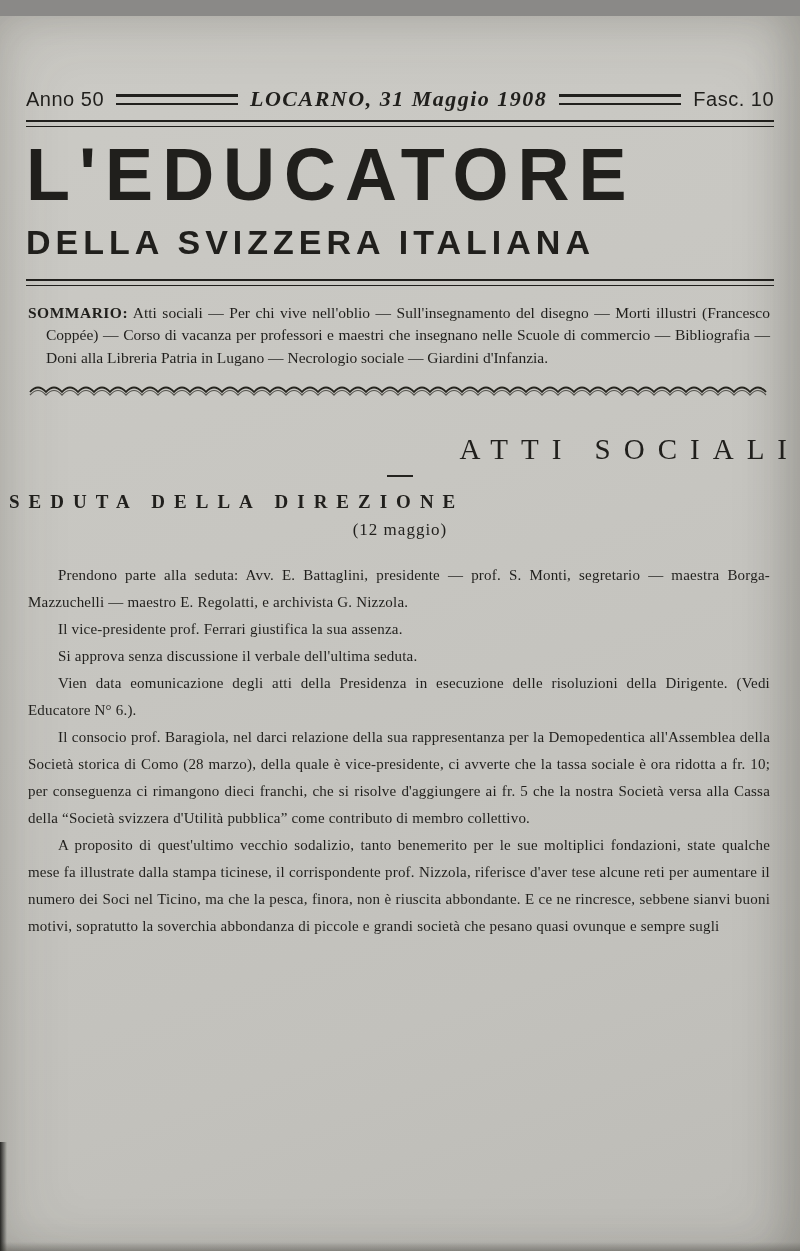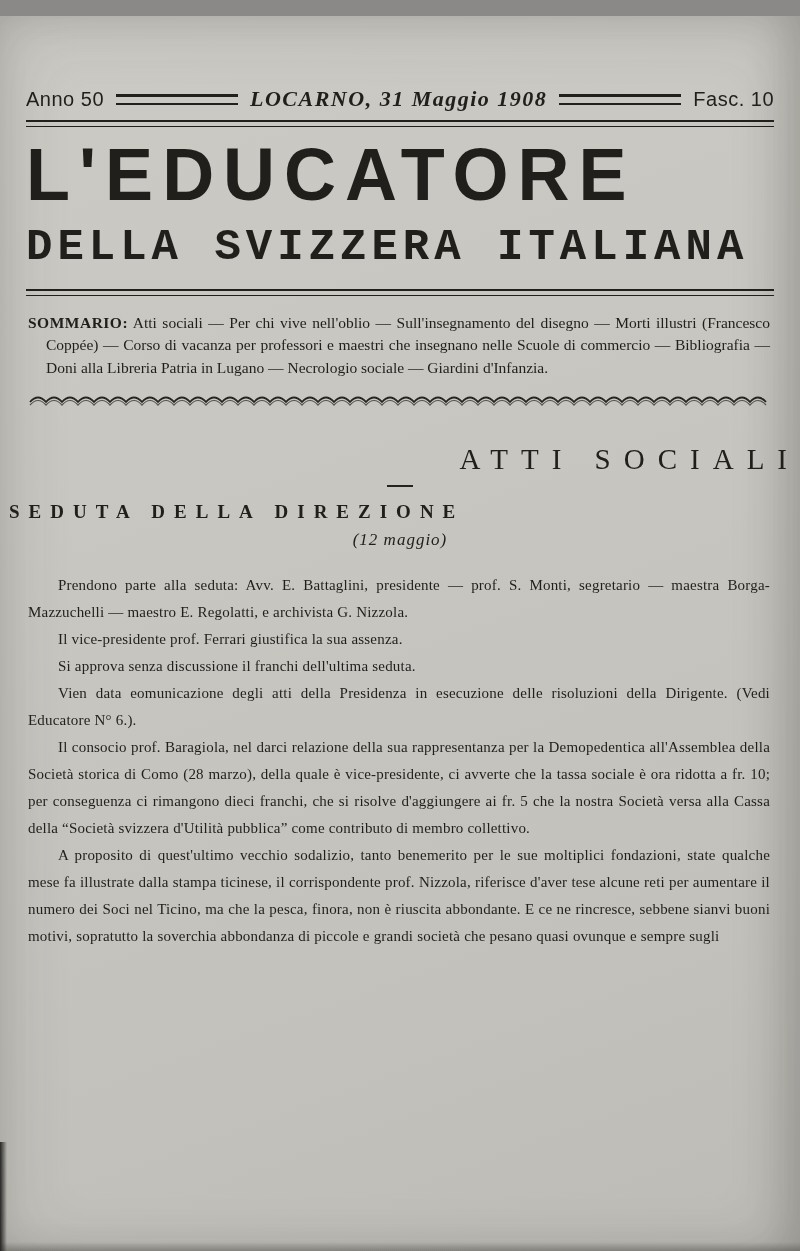--- a/index.html
+++ b/index.html
@@ -38,22 +38,22 @@
   }
   
   .masthead{margin:10px 26px 0 26px;}
   .masthead-line1{
     font-family:"Liberation Sans", sans-serif;
     font-weight:bold;font-size:72px;line-height:1.0;
     letter-spacing:9px;transform:scaleY(1.04);transform-origin:left top;
     white-space:nowrap;
   }
   .masthead-line2{
-    font-family:Liberation Mono, monospace;
-    font-weight:bold;font-size:44px;line-height:1.0;
+    font-family:Liberation Sans, sans-serif;
+    font-weight:bold;font-size:34px;line-height:1.0;
     letter-spacing:5px;margin-top:16px;white-space:nowrap;
   }
   .masthead-rule{margin-top:20px;}
   
   .sommario{
     margin:16px 30px 0 28px;
     font-size:15.5px;line-height:1.45;
     text-align:justify;
     padding-left:18px;text-indent:-18px;
   }
@@ -71,21 +71,21 @@
     width:26px;height:0;border-top:2px solid #24231f;
     margin:9px auto 0 auto;
   }
   .subheading{
     margin-top:14px;text-align:left;
     font-weight:bold;font-size:19px;letter-spacing:9px;
     text-indent:9px;
   }
   .date-line{
     margin-top:7px;text-align:center;
-    font-style:italic;font-size:17px;letter-spacing:1px;
+    font-size:17px;letter-spacing:1px;
   }
   
   .body-text{margin:22px 30px 0 28px;}
   .body-para{
     margin:0;
     font-size:15px;line-height:27px;
     text-align:justify;text-indent:30px;
     letter-spacing:.2px;
   }
   
@@ -134,21 +134,21 @@
   </div>
 
   <div class="section-title">ATTI SOCIALI</div>
   <div class="section-dash"></div>
   <div class="subheading">SEDUTA DELLA DIREZIONE</div>
   <div class="date-line">(12 maggio)</div>
 
   <div class="body-text">
     <p class="body-para">Prendono parte alla seduta: Avv. E. Battaglini, presidente — prof. S. Monti, segretario — maestra Borga-Mazzuchelli — maestro E. Regolatti, e archivista G. Nizzola.</p>
     <p class="body-para">Il vice-presidente prof. Ferrari giustifica la sua assenza.</p>
-    <p class="body-para">Si approva senza discussione il franchi dell'ultima seduta.</p>
+    <p class="body-para">Si approva senza discussione il verbale dell'ultima seduta.</p>
     <p class="body-para">Vien data eomunicazione degli atti della Presidenza in esecuzione delle risoluzioni della Dirigente. (Vedi Educatore N° 6.).</p>
     <p class="body-para">Il consocio prof. Baragiola, nel darci relazione della sua rappresentanza per la Demopedentica all'Assemblea della Società storica di Como (28 marzo), della quale è vice-presidente, ci avverte che la tassa sociale è ora ridotta a fr. 10; per conseguenza ci rimangono dieci franchi, che si risolve d'aggiungere ai fr. 5 che la nostra Società versa alla Cassa della “Società svizzera d'Utilità pubblica” come contributo di membro collettivo.</p>
     <p class="body-para">A proposito di quest'ultimo vecchio sodalizio, tanto benemerito per le sue moltiplici fondazioni, state qualche mese fa illustrate dalla stampa ticinese, il corrispondente prof. Nizzola, riferisce d'aver tese alcune reti per aumentare il numero dei Soci nel Ticino, ma che la pesca, finora, non è riuscita abbondante. E ce ne rincresce, sebbene sianvi buoni motivi, sopratutto la soverchia abbondanza di piccole e grandi società che pesano quasi ovunque e sempre sugli</p>
   </div>
 
   <div class="left-smudge"></div>
   <div class="bottom-shade"></div>
   <div class="bottom-bar"></div>
 
 </div>

